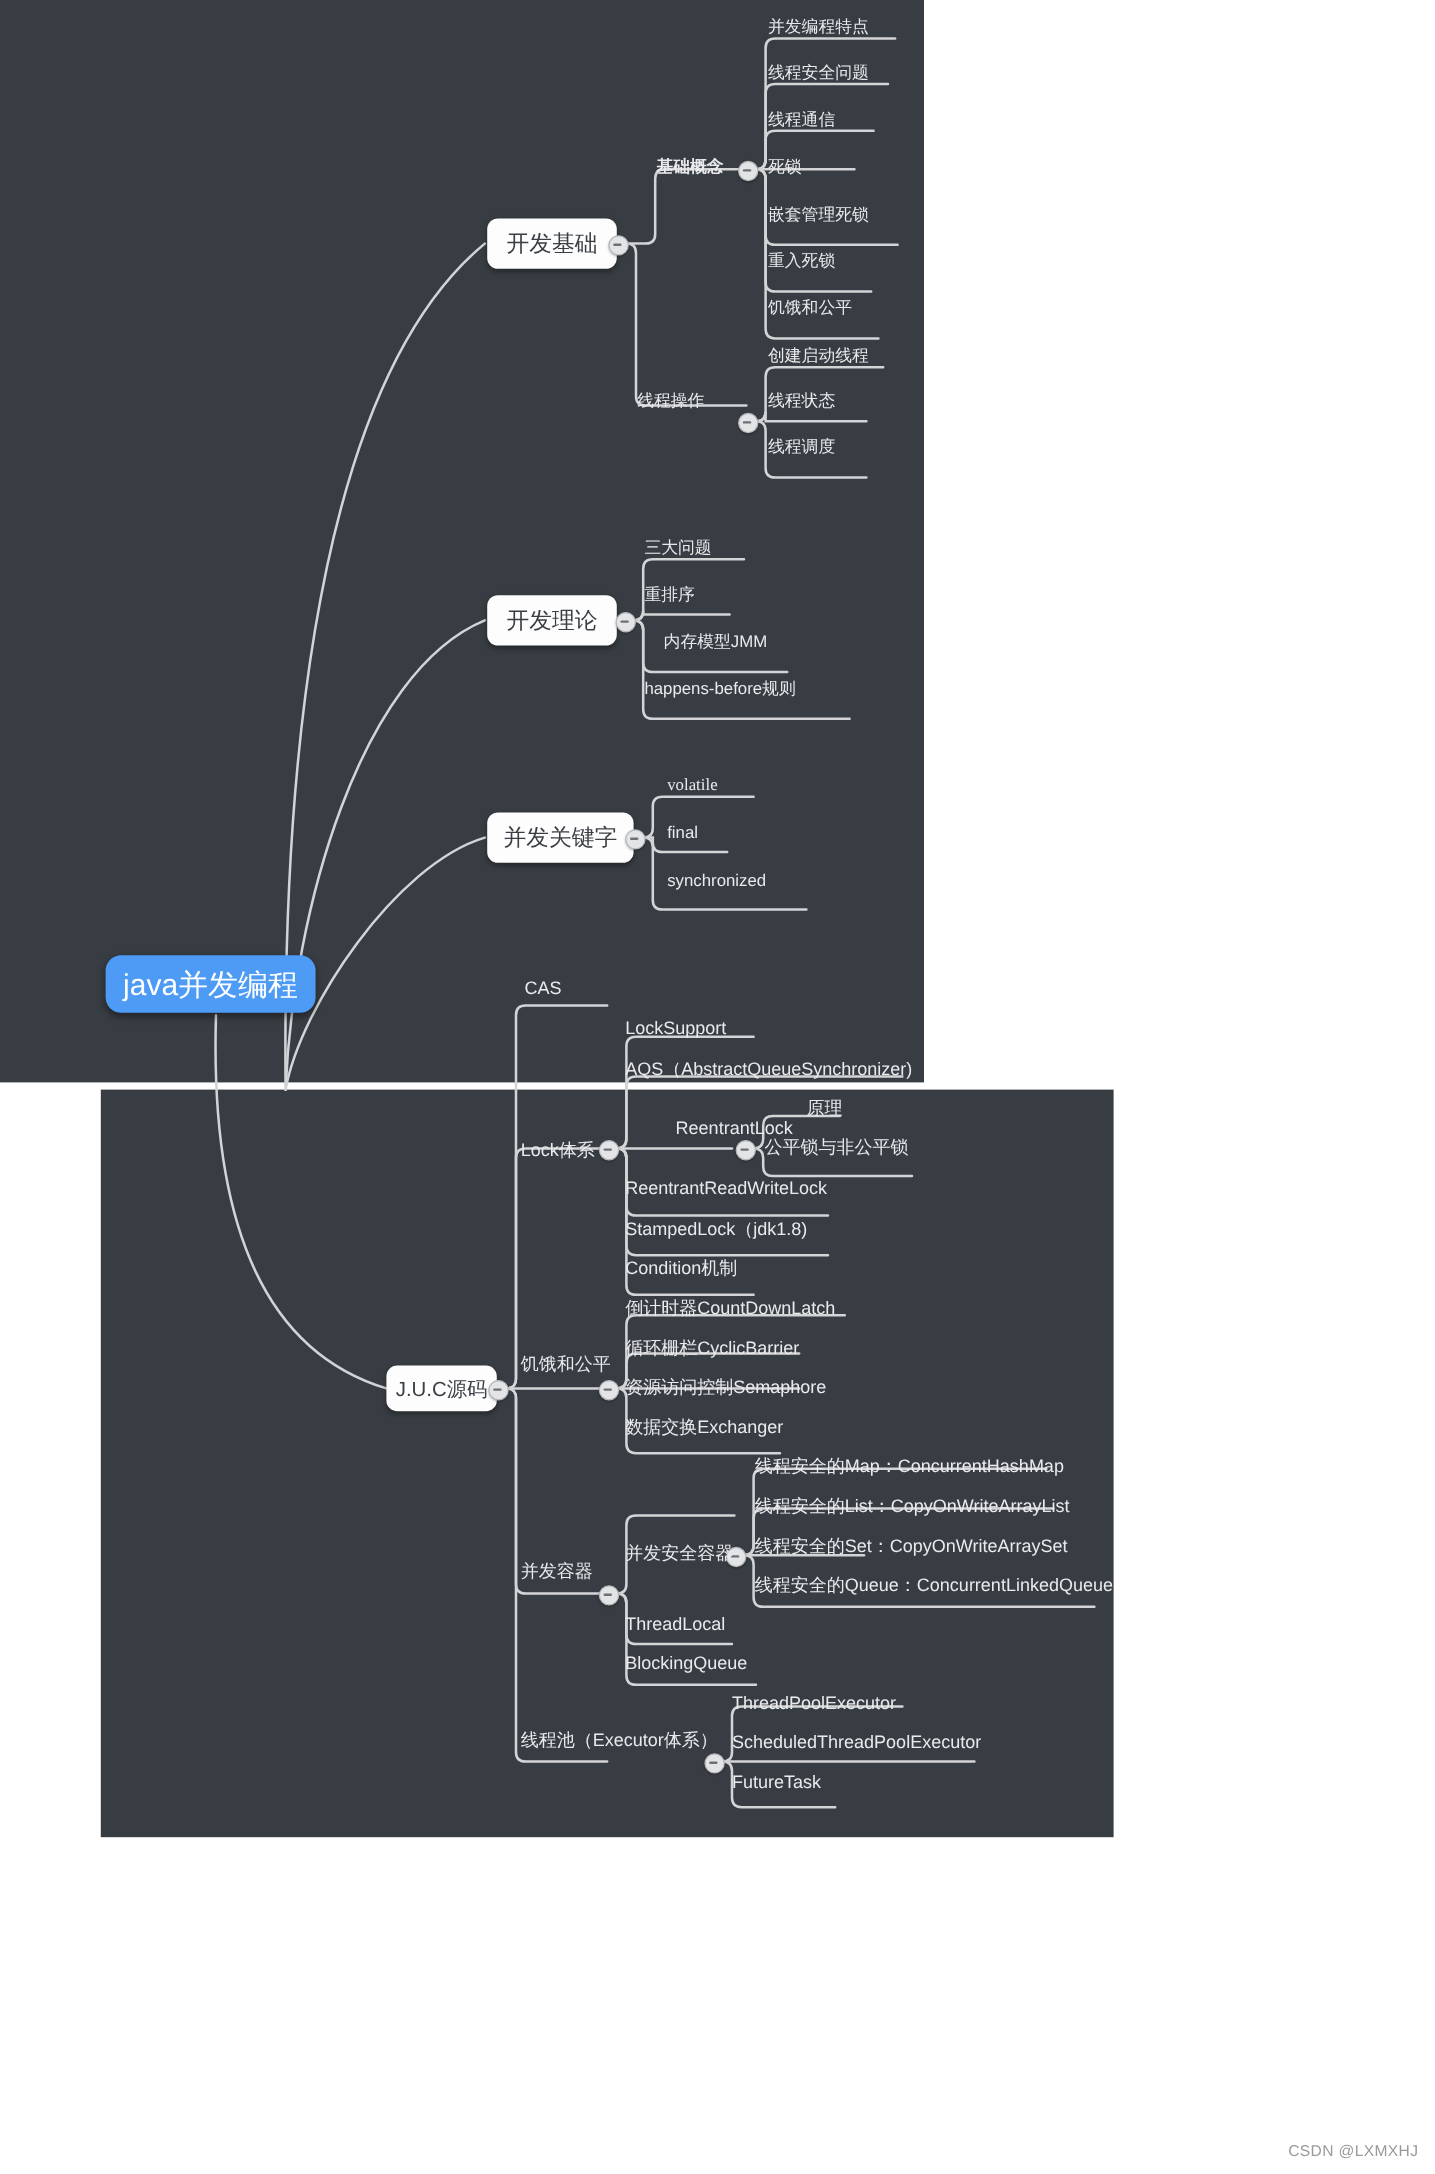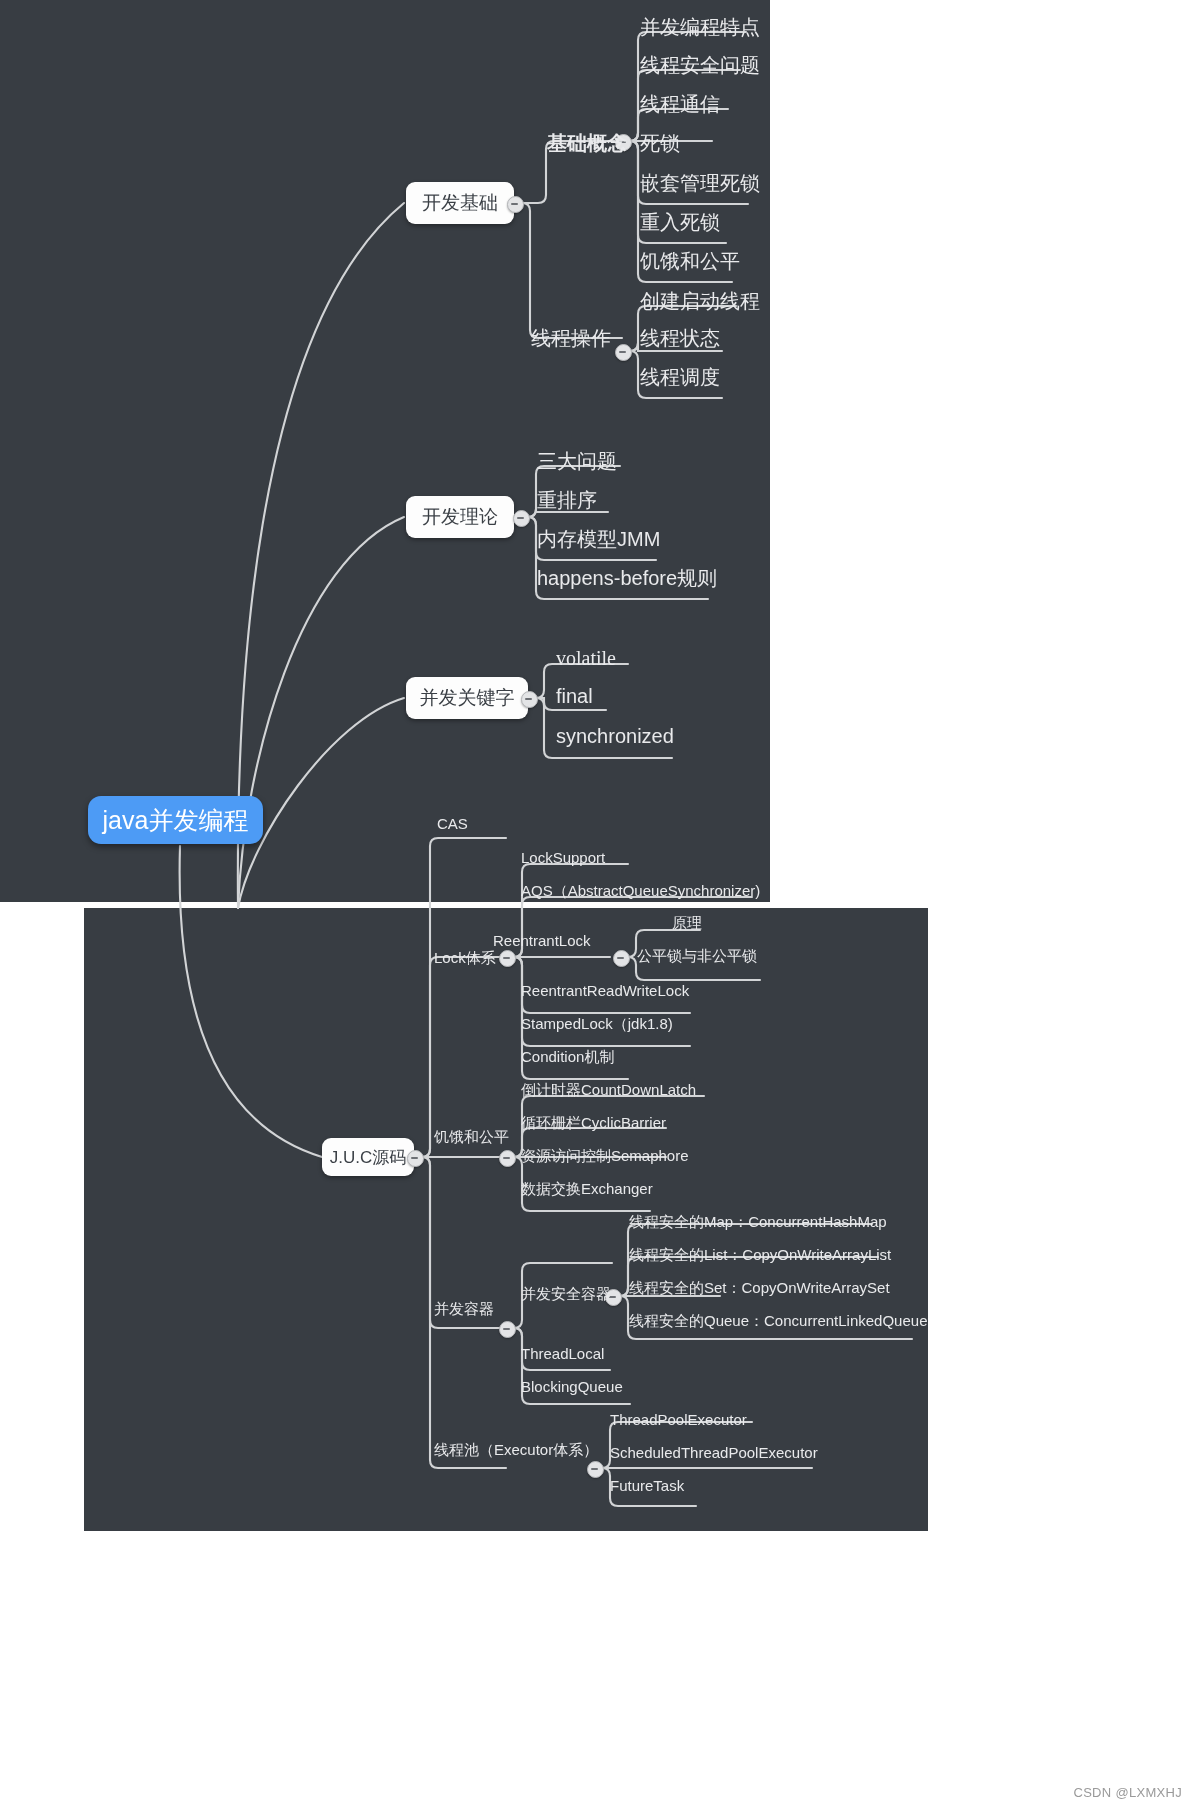--- a/index.html
+++ b/index.html
@@ -21,21 +21,21 @@
     box-shadow:0 2px 4px rgba(0,0,0,.35);
     font-size:19px;white-space:nowrap;
   }
   
   .pill.root{
     background:#4d9bf5;color:#ffffff;font-size:25px;border-radius:13px;
     box-shadow:0 3px 6px rgba(0,0,0,.4);
   }
   
   .lbl{position:absolute;color:#e9eaec;white-space:nowrap;}
-  .lbl.s18{font-size:20px;}
+  .lbl.s18{font-size:14px;}
   .lbl.s15{font-size:15px;}
 
   
   .dot{
     position:absolute;width:15px;height:15px;border-radius:50%;
     background:#e3e4e6;border:1px solid #b4b6b9;
     box-shadow:0 1px 2px rgba(0,0,0,.3);
   }
   .dot::after{
     content:"";position:absolute;left:3px;top:6px;width:7px;height:1.6px;
@@ -162,33 +162,33 @@
 <div class="lbl s18" style="left:640px;top:170px;">嵌套管理死锁</div>
 <div class="lbl s18" style="left:640px;top:209px;">重入死锁</div>
 <div class="lbl s18" style="left:640px;top:248px;">饥饿和公平</div>
 
 <div class="lbl s18" style="left:640px;top:288px;">创建启动线程</div>
 <div class="lbl s18" style="left:640px;top:325px;">线程状态</div>
 <div class="lbl s18" style="left:640px;top:364px;">线程调度</div>
 
 <div class="lbl s18" style="left:537px;top:448px;">三大问题</div>
 <div class="lbl s18" style="left:537px;top:487px;">重排序</div>
-<div class="lbl s18" style="left:537px;top:526px;">内存模型JMM</div>
+<div class="lbl s18" style="left:537px;top:526px;padding-left:16px;">内存模型JMM</div>
 <div class="lbl s18" style="left:537px;top:565px;">happens-before规则</div>
 
 <div class="lbl s18" style="left:556px;top:647px;font-family:Liberation Serif, serif;">volatile</div>
 <div class="lbl s18" style="left:556px;top:685px;">final</div>
 <div class="lbl s18" style="left:556px;top:725px;">synchronized</div>
 
 <div class="lbl s15" style="left:437px;top:815px;">CAS</div>
 <div class="lbl s15" style="left:434px;top:949px;">Lock体系</div>
 
 <div class="lbl s15" style="left:521px;top:849px;">LockSupport</div>
 <div class="lbl s15" style="left:521px;top:882px;">AQS（AbstractQueueSynchronizer)</div>
-<div class="lbl s15" style="left:493px;top:932px;">ReentrantLock</div>
+<div class="lbl s15" style="left:521px;top:932px;padding-left:42px;">ReentrantLock</div>
 <div class="lbl s15" style="left:637px;top:914px;margin-left:35px;">原理</div>
 <div class="lbl s15" style="left:637px;top:947px;">公平锁与非公平锁</div>
 <div class="lbl s15" style="left:521px;top:982px;">ReentrantReadWriteLock</div>
 <div class="lbl s15" style="left:521px;top:1015px;">StampedLock（jdk1.8)</div>
 <div class="lbl s15" style="left:521px;top:1048px;">Condition机制</div>
 
 <div class="lbl s15" style="left:434px;top:1128px;">饥饿和公平</div>
 <div class="lbl s15" style="left:521px;top:1081px;">倒计时器CountDownLatch</div>
 <div class="lbl s15" style="left:521px;top:1114px;">循环栅栏CyclicBarrier</div>
 <div class="lbl s15" style="left:521px;top:1147px;">资源访问控制Semaphore</div>

